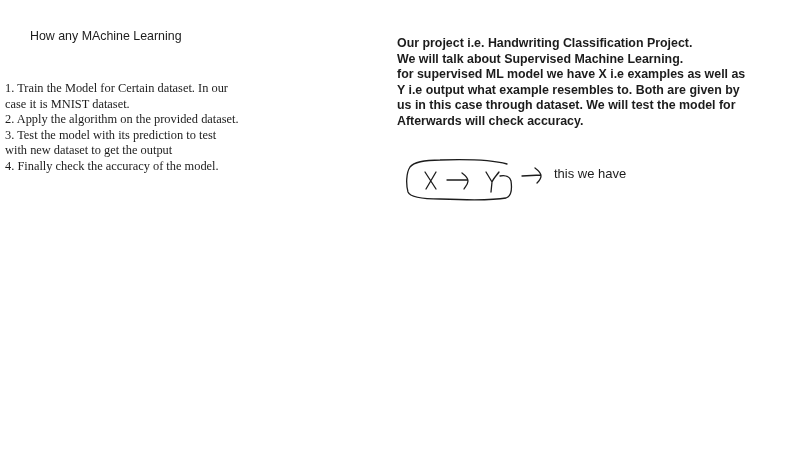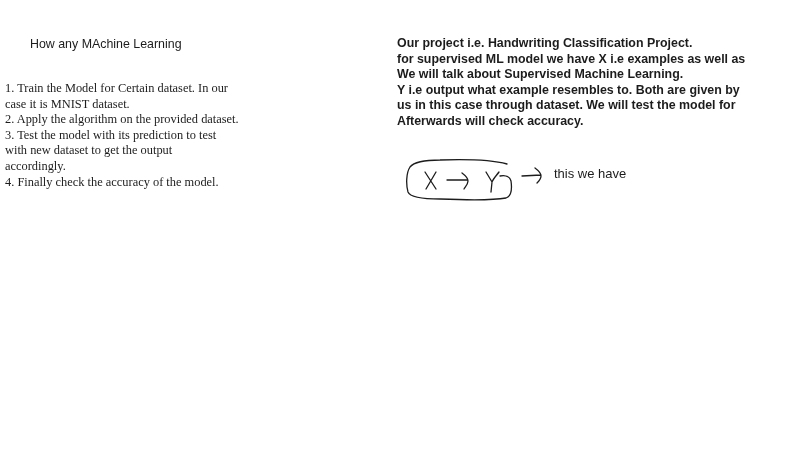--- a/index.html
+++ b/index.html
@@ -24,21 +24,20 @@
     .text-block {
       position: absolute;
       font-size: 12.4px;
       line-height: 15.6px;
       white-space: nowrap;
       color: #1c1c1c;
     }
     .title-block {
       left: 30px;
       top: 29px;
-      margin-top: 8px;
     }
     .steps-block {
       left: 5px;
       top: 81px;
       font-family: Liberation Serif, serif;
     }
     .project-block {
       left: 397px;
       top: 36px;
       font-weight: bold;
@@ -69,28 +68,27 @@
   <div class="text-block title-block">
     <span class="line">How any MAchine Learning</span>
   </div>
 
   <div class="text-block steps-block">
     <span class="line">1. Train the Model for Certain dataset. In our</span>
     <span class="line">case it is MNIST dataset.</span>
     <span class="line">2. Apply the algorithm on the provided dataset.</span>
     <span class="line">3. Test the model with its prediction to test</span>
     <span class="line">with  new dataset to get the output</span>
-    <span class="line">accordingly.</span>
     <span class="line">4. Finally check the accuracy of the model.</span>
   </div>
 
   <div class="text-block project-block">
     <span class="line">Our project i.e. Handwriting Classification Project.</span>
+    <span class="line">We will talk about Supervised Machine Learning.</span>
     <span class="line">for supervised ML model we have X i.e examples as well as</span>
-    <span class="line">We will talk about Supervised Machine Learning.</span>
     <span class="line">Y i.e  output what example resembles to. Both are given by</span>
     <span class="line">us in this case through dataset. We will test the model for</span>
     <span class="line">Afterwards will check accuracy.</span>
   </div>
 
   <svg class="sketch" viewBox="0 0 150 50" xmlns="http://www.w3.org/2000/svg">
     <g fill="none" stroke="#1c1c1c" stroke-width="1.3" stroke-linecap="round" stroke-linejoin="round">
 
       <path d="M107,9 C96,6 70,4 40,5 C25,5 14,7 10,12 C6,18 6,30 8,37 C10,42 22,44 40,44 C65,45 95,45 106,43 C112,41 112,33 111,26 C110,22 106,20 100,21"></path>
 

